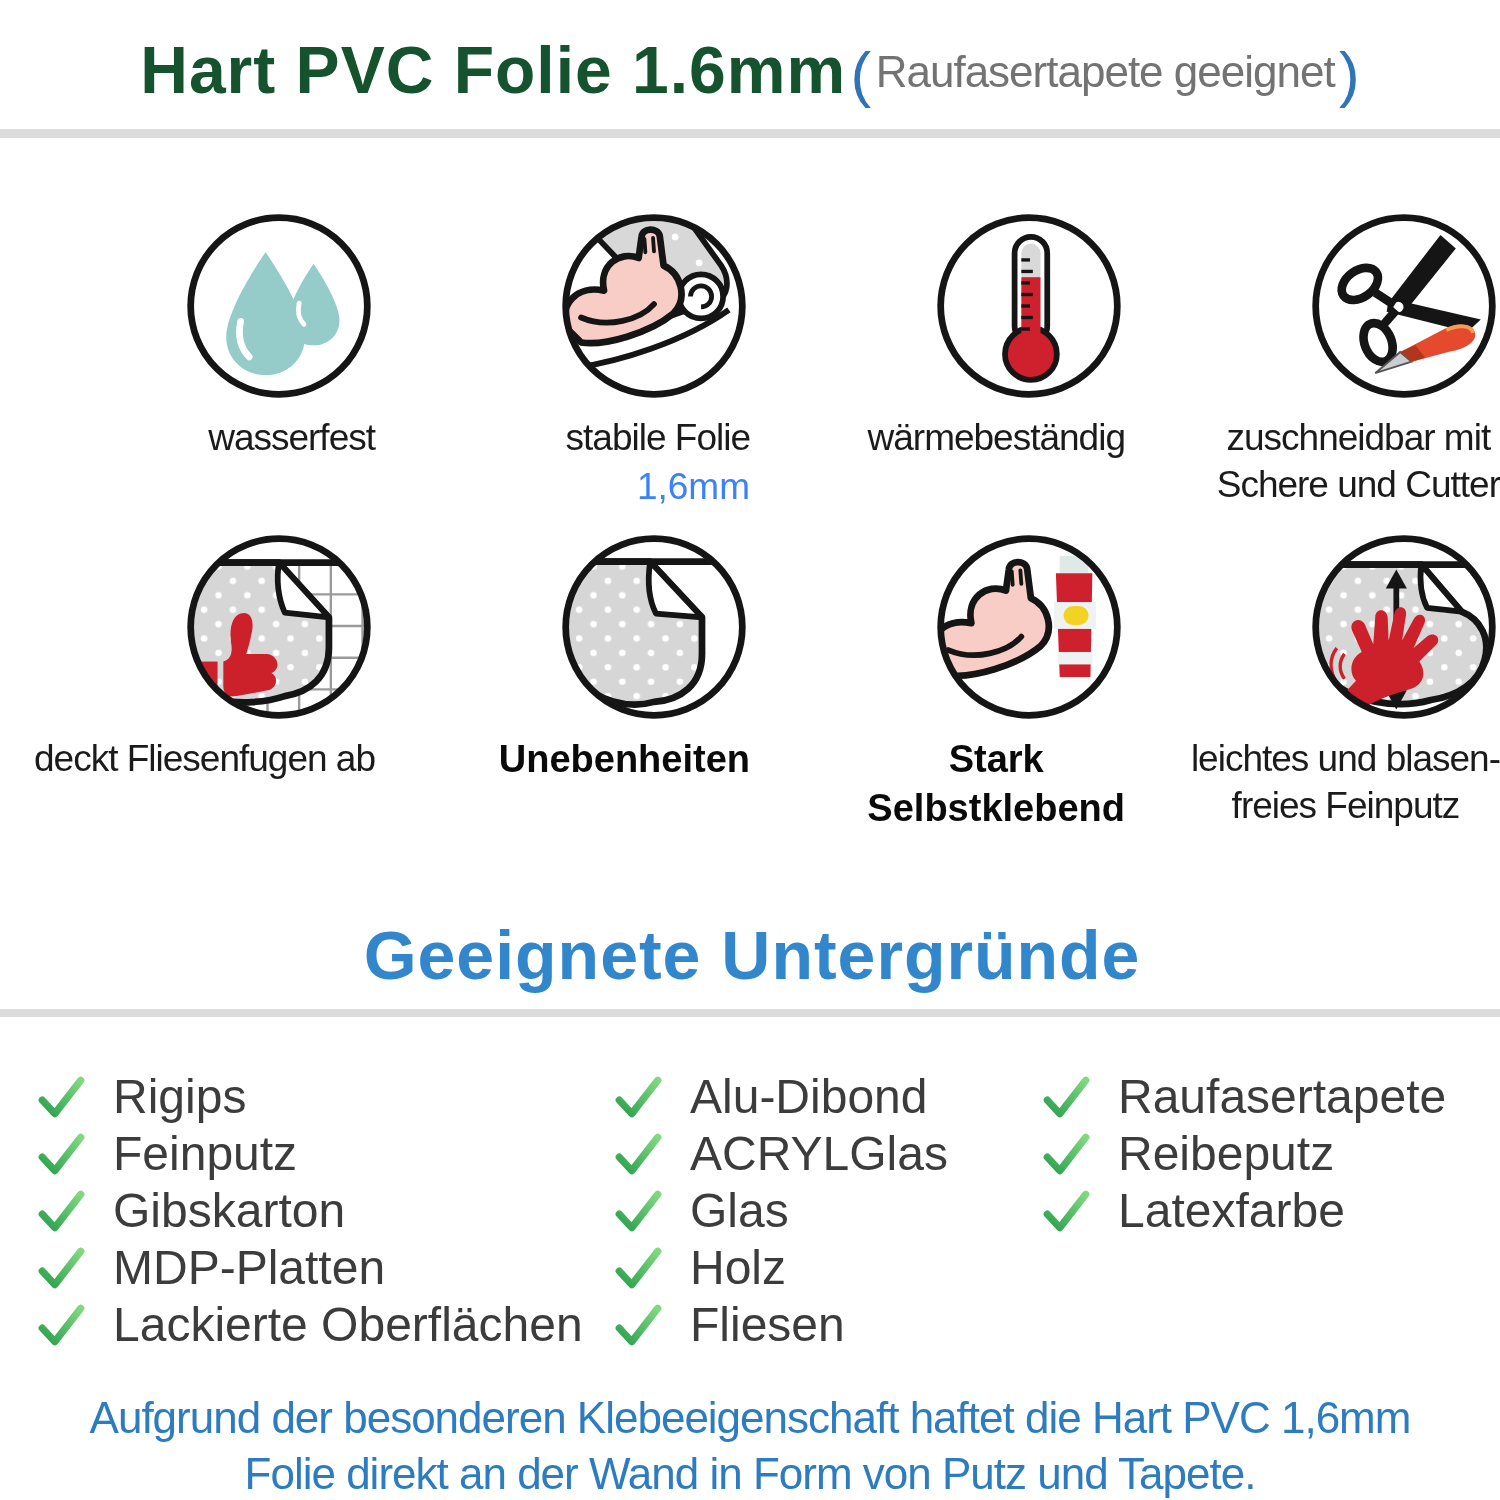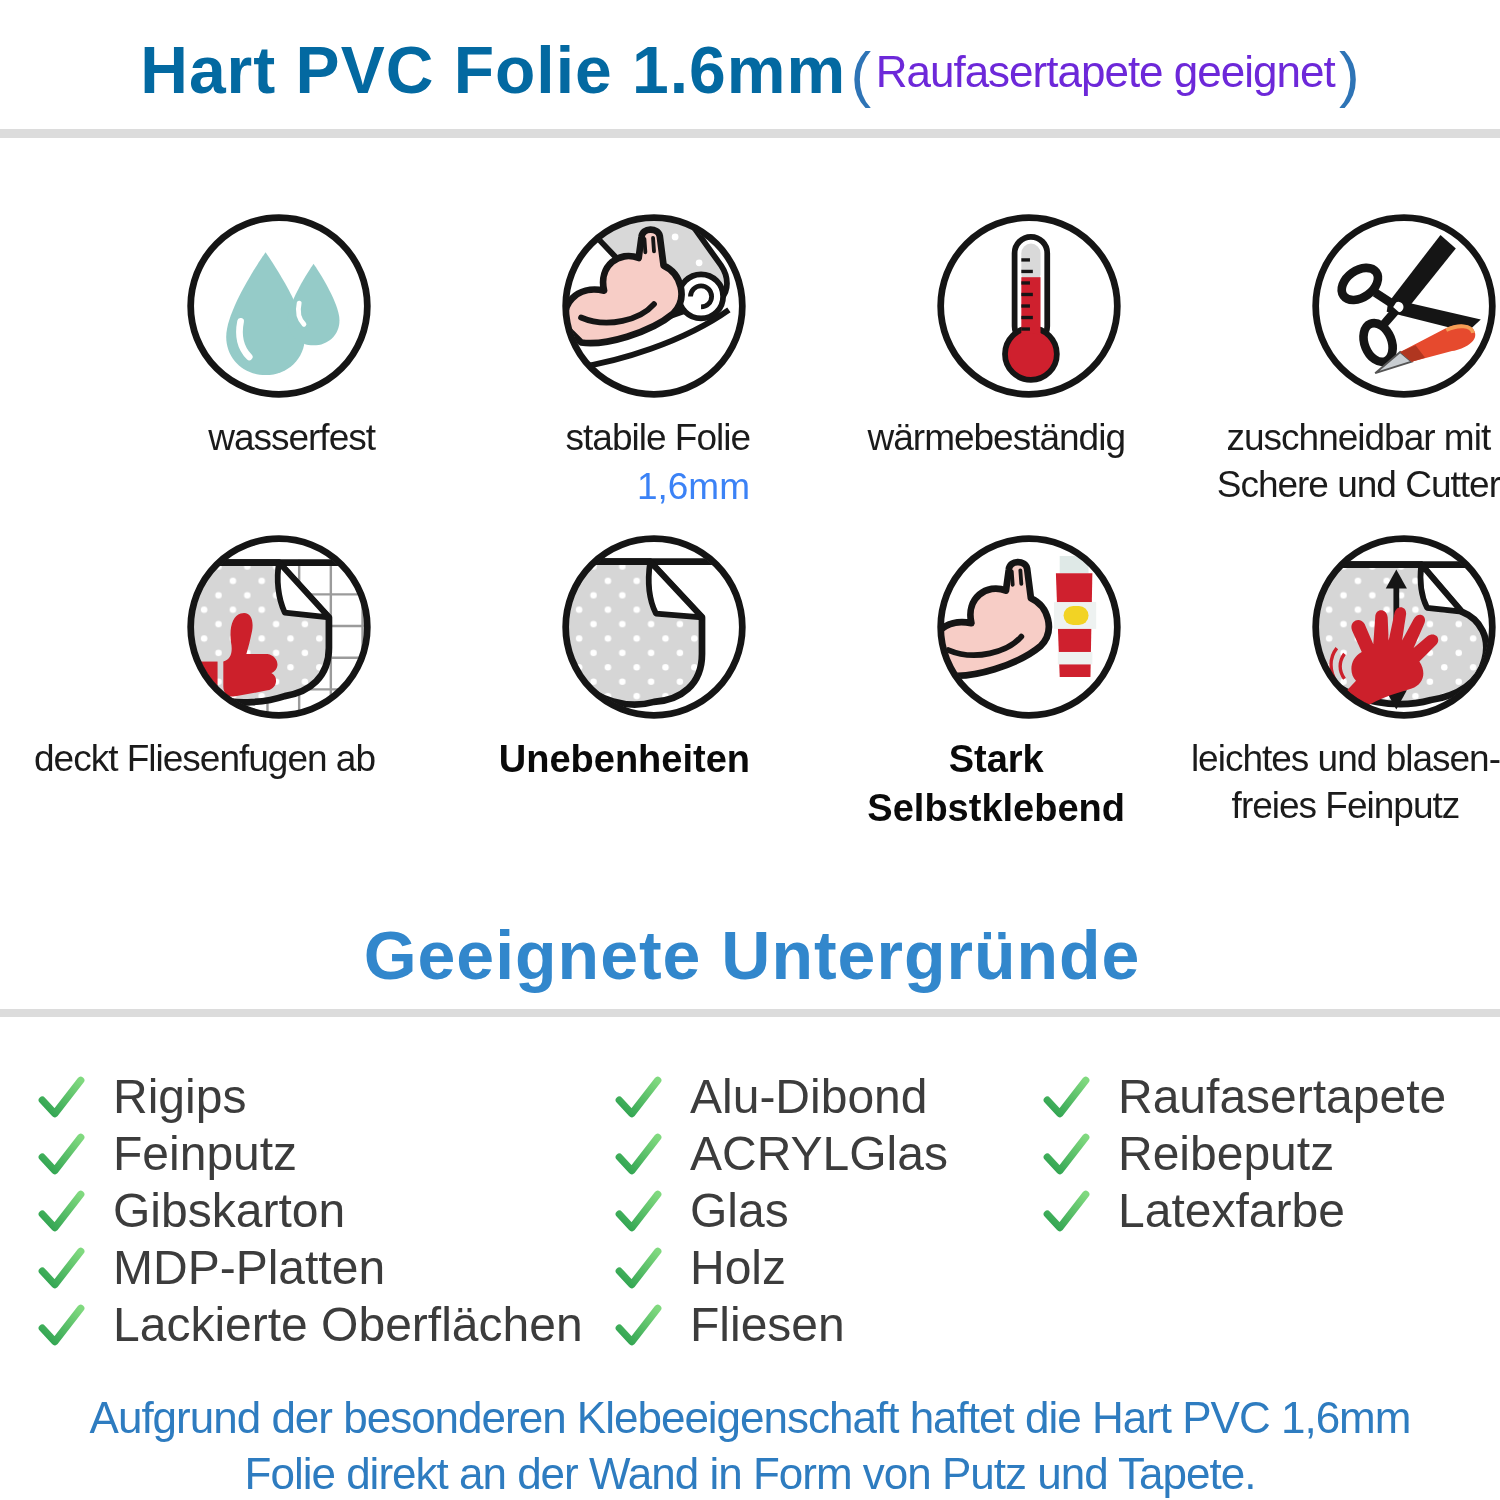--- a/index.html
+++ b/index.html
@@ -1,23 +1,23 @@
 <!DOCTYPE html>
 <html><head>
 <meta charset="utf-8">
 <style>
   html,body{margin:0;padding:0;background:#fff;}
   .page{position:relative;width:1500px;height:1500px;background:#fff;overflow:hidden;
         font-family:"Liberation Sans", sans-serif;}
 
   
   .header{position:absolute;top:32px;left:0;width:1500px;text-align:center;white-space:nowrap;}
-  .header .main{font-size:66px;font-weight:bold;color:#0369a1;letter-spacing:1px;}
+  .header .main{font-size:66px;font-weight:bold;color:#14532d;letter-spacing:1px;}
   .header .paren{font-size:62px;font-weight:normal;color:#2e74b6;vertical-align:-2px;}
-  .header .sub{font-size:44px;font-weight:normal;color:#6d28d9;letter-spacing:-1px;vertical-align:6px;}
+  .header .sub{font-size:44px;font-weight:normal;color:#737373;letter-spacing:-1px;vertical-align:6px;}
   .divider{position:absolute;left:0;width:1500px;height:9px;background:#dcdcdc;}
   .div1{top:129px;}
   .div2{top:1009px;height:8px;}
 
   
   .frow{position:absolute;left:0;width:1500px;display:grid;grid-template-columns:repeat(4,375px);}
   .row1{top:210px;}
   .row2{top:531px;}
   .feature{display:flex;flex-direction:column;align-items:flex-end;}
   .feature svg.badge{width:192px;height:192px;flex:none;}

